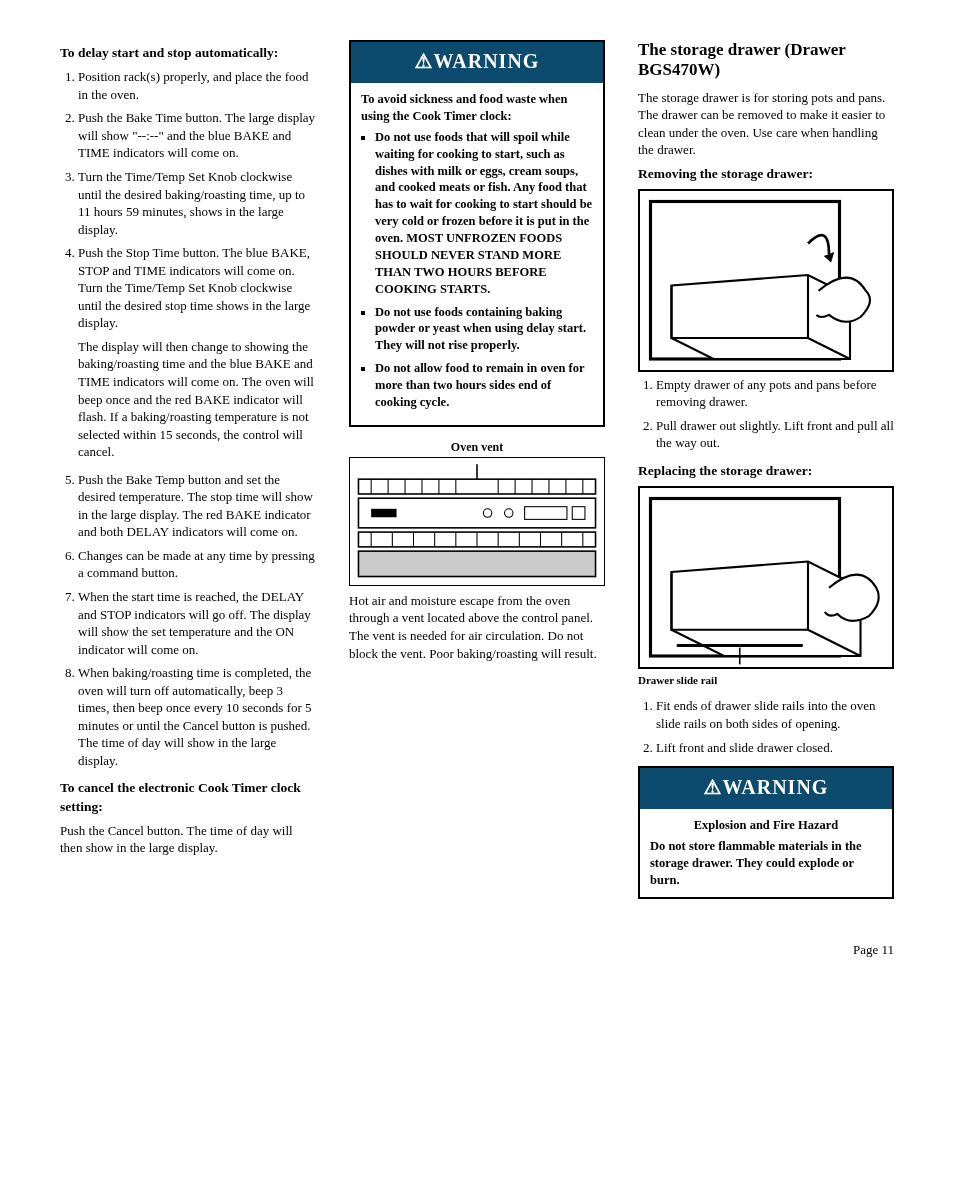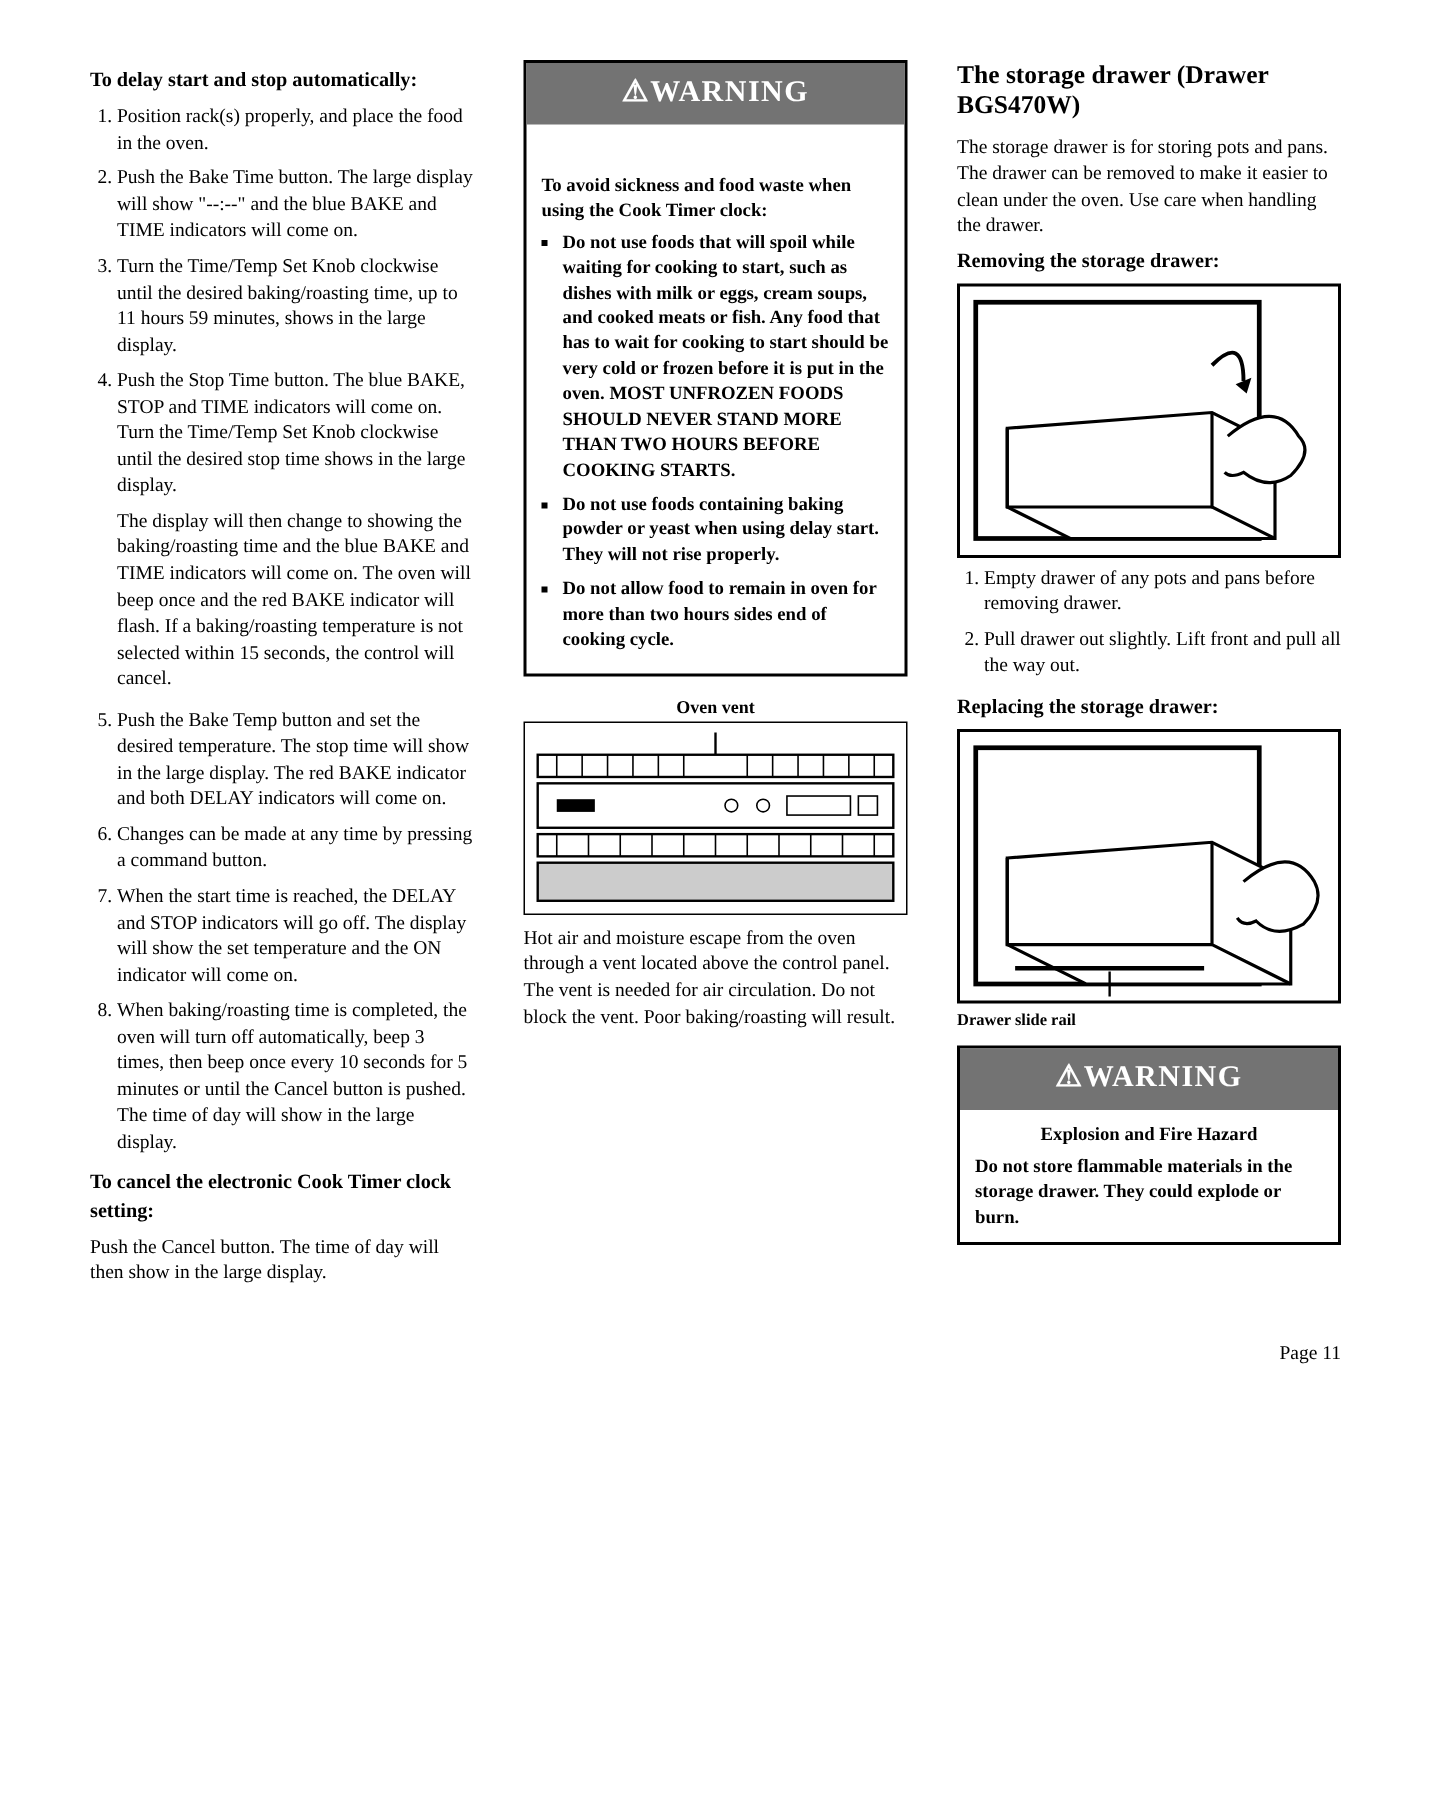--- a/index.html
+++ b/index.html
@@ -40,36 +40,35 @@
     margin-bottom: 6px;
   }
   .plain-para {
     margin: 6px 0;
   }
   .warning-box {
     border: 2px solid #000;
     margin: 0 0 12px 0;
   }
   .warning-header {
-    background: #737373;
+    background: #0c4a6e;
     color: #fff;
     text-align: center;
     font-weight: bold;
     font-size: 20px;
     padding: 6px 4px 8px 4px;
     letter-spacing: 1px;
   }
   .warning-body {
     padding: 8px 10px;
     font-size: 12.5px;
   }
   .warning-bold-line {
     font-weight: bold;
     margin-bottom: 4px;
-    margin-top: 24px;
   }
   ul.warn-list {
     margin: 0;
     padding-left: 14px;
     list-style-type: square;
   }
   ul.warn-list li {
     margin-bottom: 6px;
     font-weight: bold;
   }
@@ -218,20 +217,24 @@
         <rect x="10" y="10" width="180" height="150" fill="none" stroke="#000" stroke-width="3"></rect>
         <path d="M 30 80 L 160 70 L 210 95 L 210 160 L 80 160 L 30 135 Z" fill="#fff" stroke="#000" stroke-width="2"></path>
         <path d="M 160 70 L 160 135 L 210 160" fill="none" stroke="#000" stroke-width="2"></path>
         <path d="M 30 80 L 30 135 L 160 135" fill="none" stroke="#000" stroke-width="2"></path>
         <line x1="35" y1="150" x2="155" y2="150" stroke="#000" stroke-width="3"></line>
         <path d="M 180 95 Q 210 70 225 95 Q 232 108 218 122 Q 200 132 188 120 Q 180 124 176 118" fill="#fff" stroke="#000" stroke-width="2"></path>
         <line x1="95" y1="152" x2="95" y2="168" stroke="#000" stroke-width="1.5"></line>
       </svg>
     </div>
     <div class="fig-caption-small">Drawer slide rail</div>
+    <ol class="steps">
+      <li>Fit ends of drawer slide rails into the oven slide rails on both sides of opening.</li>
+      <li>Lift front and slide drawer closed.</li>
+    </ol>
 
     <div class="warning-box">
       <div class="warning-header">⚠WARNING</div>
       <div class="warning-body">
         <div class="center-bold">Explosion and Fire Hazard</div>
         <div style="font-weight:bold;">Do not store flammable materials in the storage drawer. They could explode or burn.</div>
       </div>
     </div>
   </div>
 

